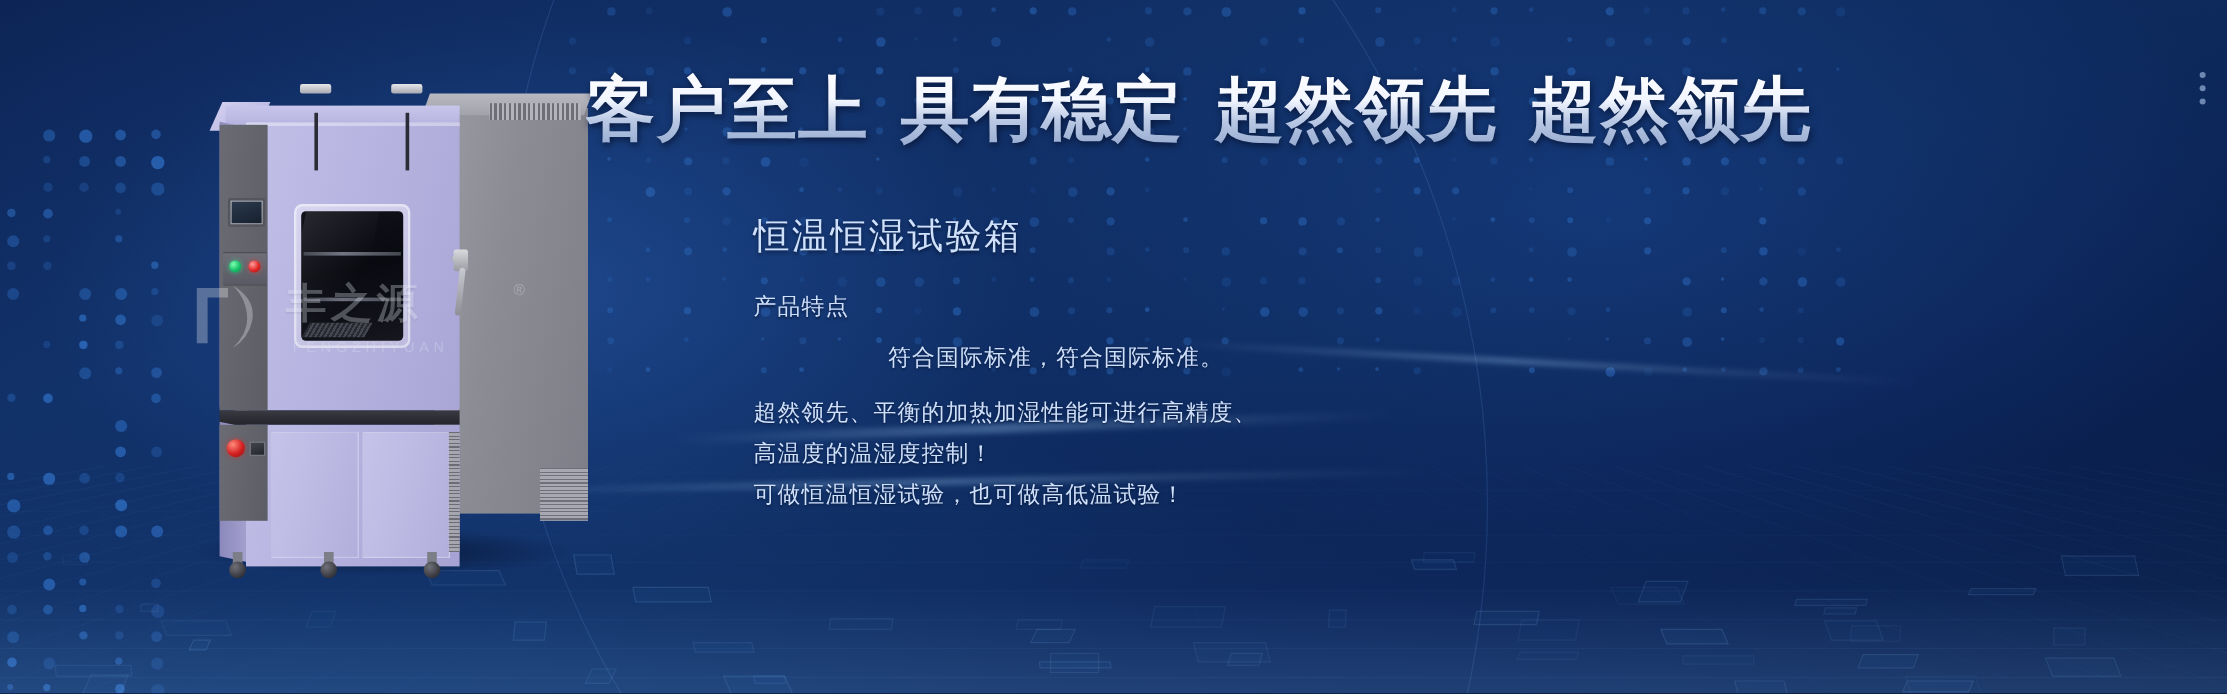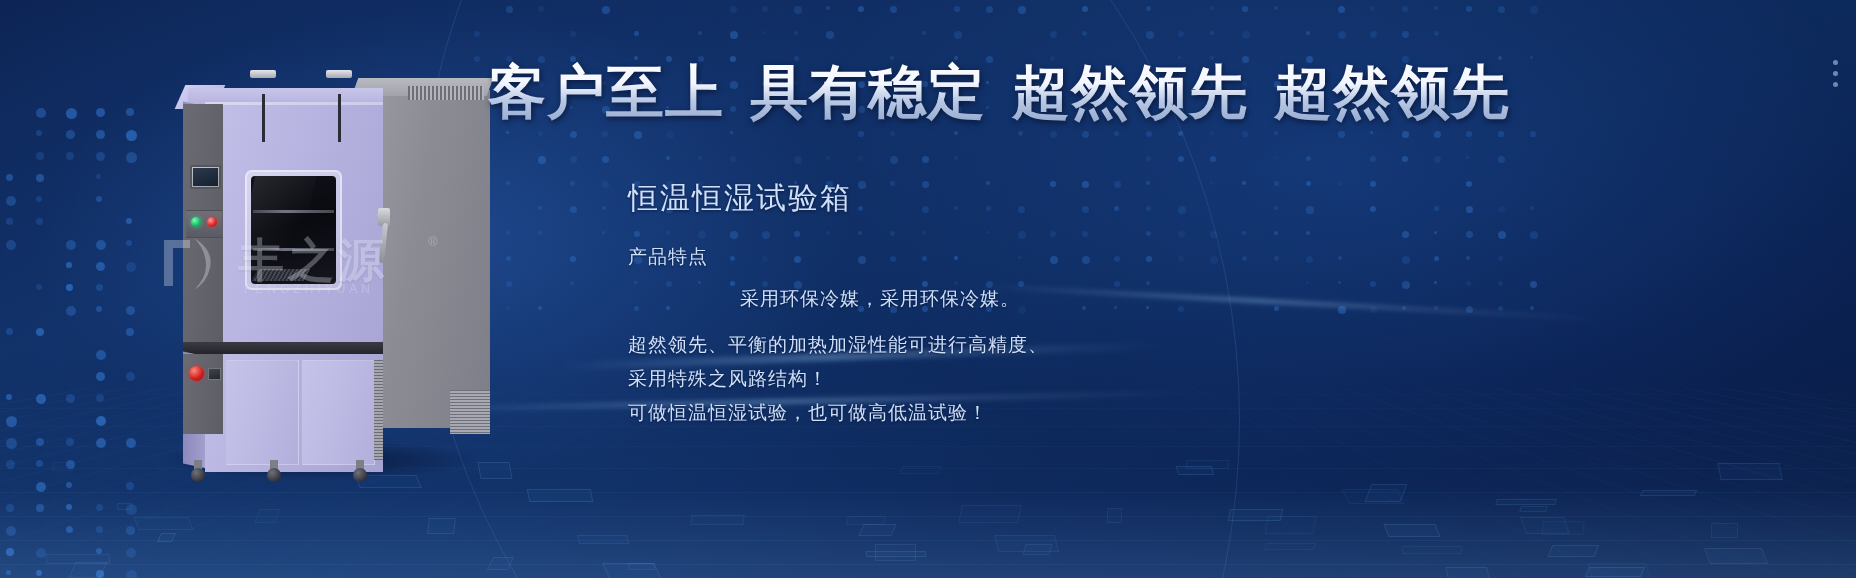--- a/index.html
+++ b/index.html
@@ -291,21 +291,21 @@
   .watermark {
     position: absolute;
     left: 160px; top: 228px;
     width: 310px; height: 80px;
     pointer-events: none;
     opacity: 0.30;
   }
   .wm-text {
     position: absolute;
     left: 78px; top: 2px;
-    font-size: 46px;
+    font-size: 34px;
     font-weight: 700;
     color: #e9eef8;
     letter-spacing: 4px;
     white-space: nowrap;
     text-shadow: 0 1px 2px rgba(0,0,0,0.3);
   }
   .wm-sub {
     position: absolute;
     left: 84px; top: 54px;
     font-size: 12px;
@@ -970,24 +970,24 @@
   </div>
 
   <div id="headline"><span class="hl-seg">客户至上</span><span class="hl-seg">具有稳定</span><span class="hl-seg">超然领先</span><span class="hl-seg">超然领先</span></div>
 
   <div id="subtitle">恒温恒湿试验箱</div>
 
   <div id="features">
     <div class="feat-row">
       <div class="feat-label">产品特点</div>
     </div>
-    <div class="feat-text feat-indent">采用环保冷媒，采用环保冷媒。</div>
+    <div class="feat-text feat-indent">符合国际标准，符合国际标准。</div>
     <div class="feat-gap"></div>
     <div class="feat-text">超然领先、平衡的加热加湿性能可进行高精度、</div>
-    <div class="feat-text">采用特殊之风路结构！</div>
+    <div class="feat-text">高温度的温湿度控制！</div>
     <div class="feat-text">可做恒温恒湿试验，也可做高低温试验！</div>
   </div>
 
   <div id="scroll-pips">
     <div class="pip"></div>
     <div class="pip"></div>
     <div class="pip"></div>
   </div>
 
 </div>

